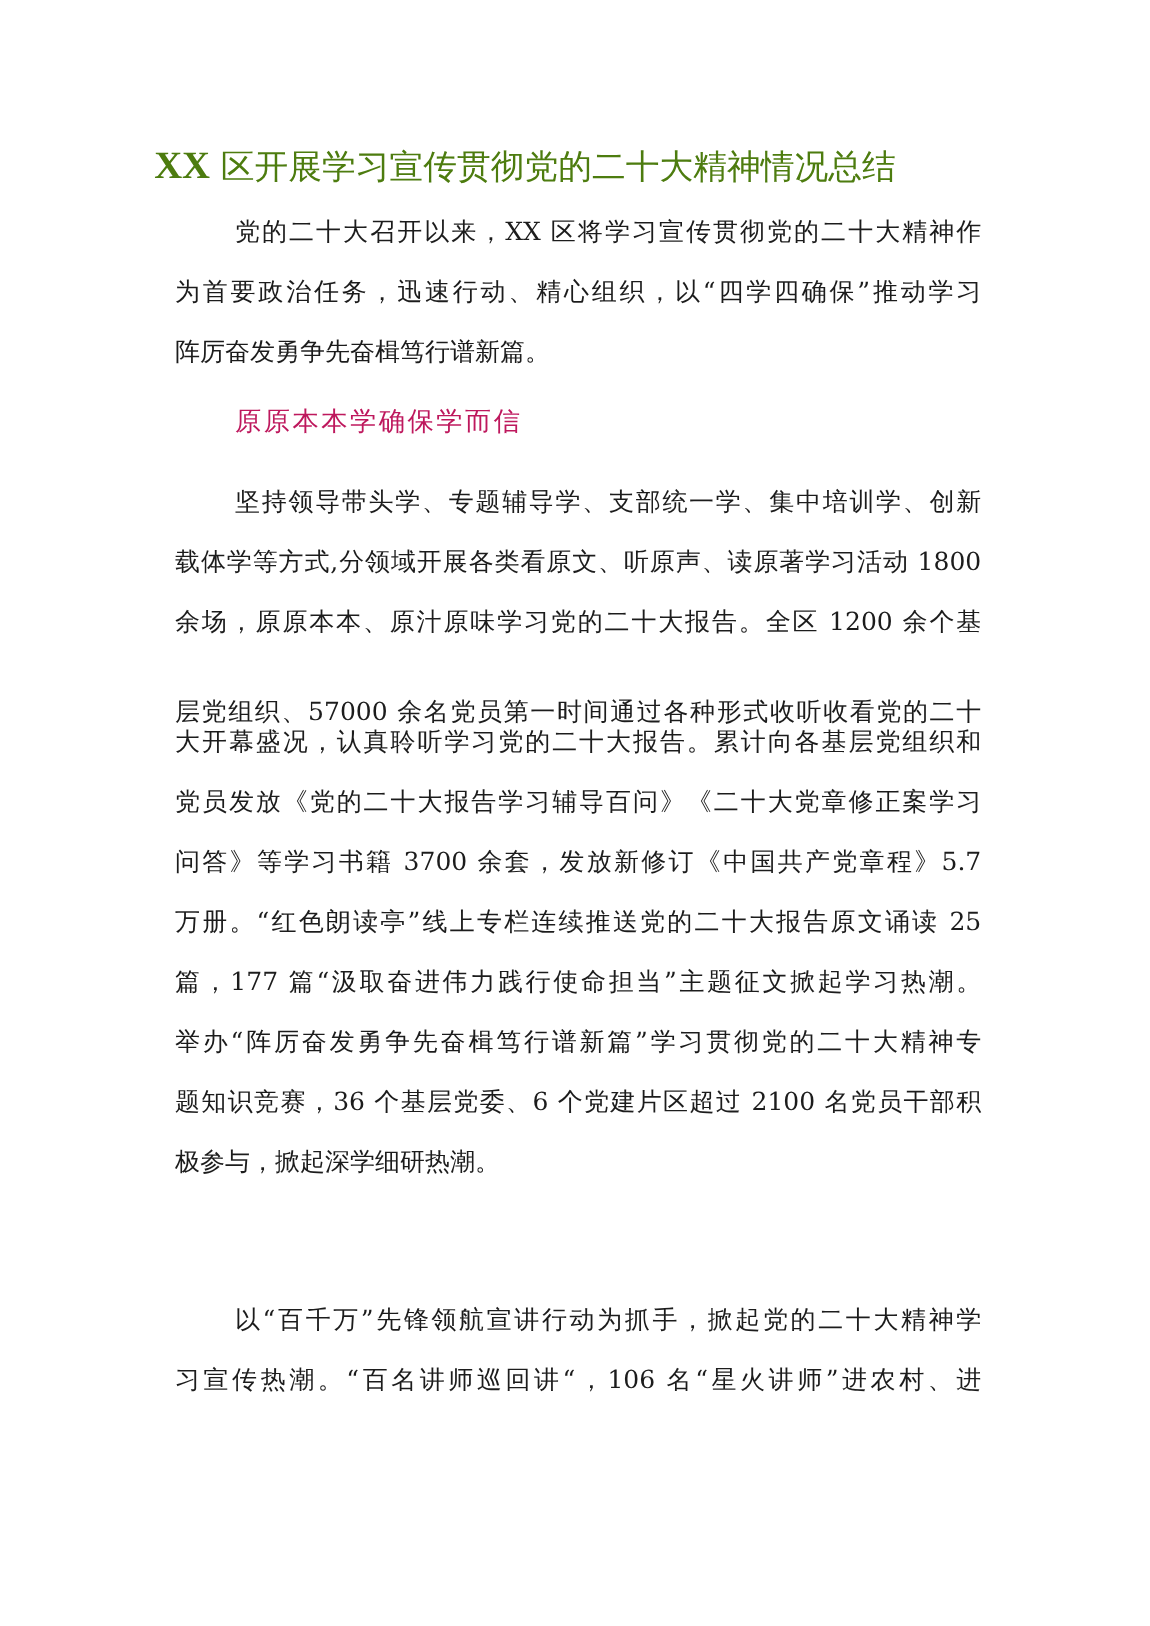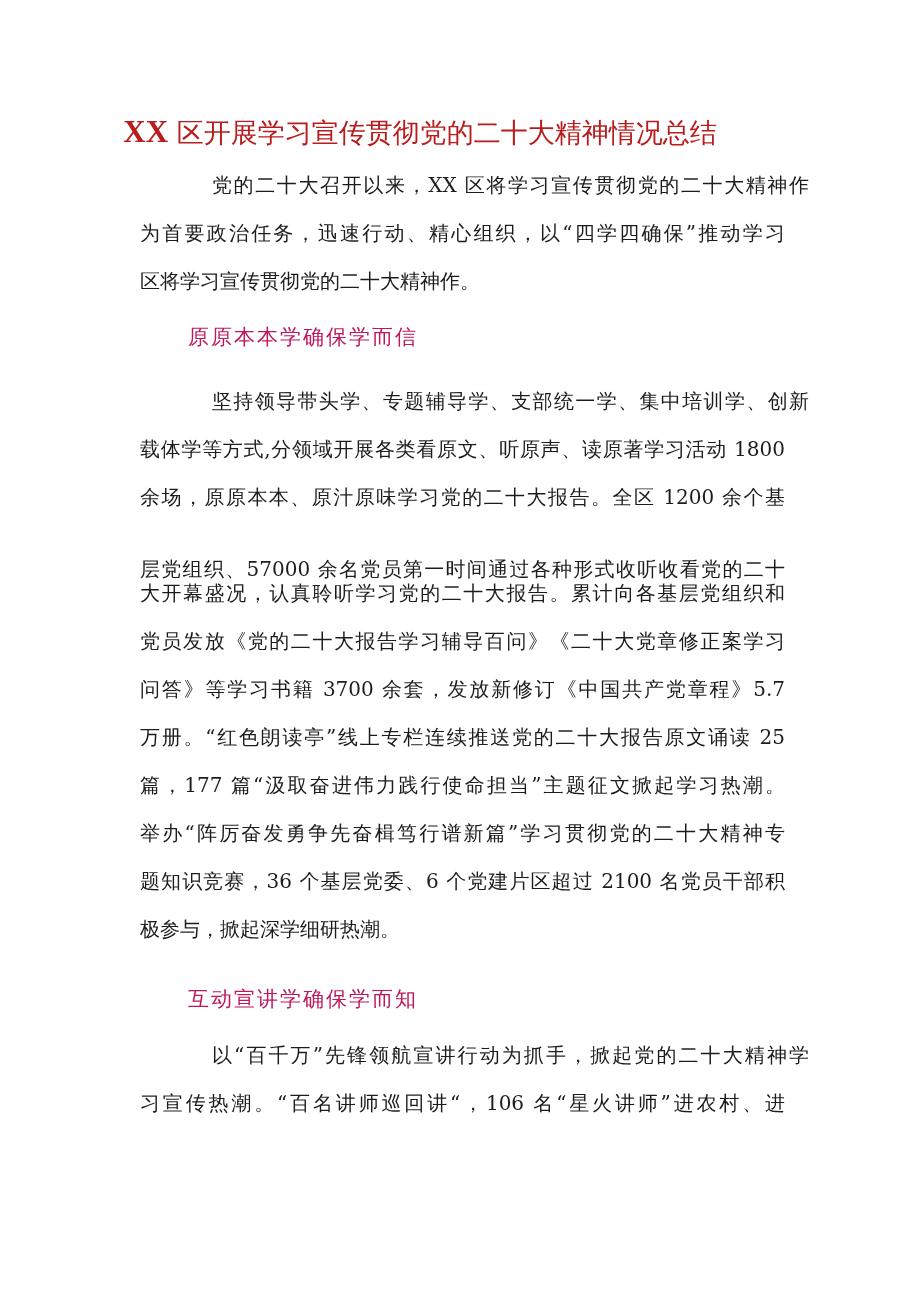--- a/index.html
+++ b/index.html
@@ -22,21 +22,21 @@
     }
     .title {
       position: absolute;
       left: 0;
       width: 840px;
       top: 114px;
       text-align: center;
       font-family: "DejaVu Sans", sans-serif;
       font-size: 27px;
       line-height: 36px;
-      color: #b91c1c;
+      color: #4d7c0f;
       white-space: nowrap;
     }
     .title .xx {
       font-family: "Liberation Serif", serif;
       font-weight: bold;
       font-size: 31px;
     }
     .line {
       position: absolute;
       left: 140px;
@@ -46,21 +46,20 @@
       line-height: 30px;
       height: 30px;
       color: #1c1c1c;
       white-space: nowrap;
       text-align: justify;
       text-align-last: justify;
     }
     .line.first {
       left: 188px;
       width: 597px;
-      margin-left: 24px;
     }
     .line.last {
       text-align-last: left;
     }
     .heading {
       position: absolute;
       left: 188px;
       font-family: "DejaVu Serif", serif;
       font-size: 21px;
       line-height: 30px;
@@ -75,40 +74,39 @@
 <div class="page">
 
   <div class="title">
     <span class="xx">XX</span>
     <span>区开展学习宣传贯彻党的二十大精神情况总结</span>
   </div>
 
   <div>
     <div class="line first" style="top:170px">党的二十大召开以来，XX 区将学习宣传贯彻党的二十大精神作</div>
     <div class="line" style="top:218px">为首要政治任务，迅速行动、精心组织，以“四学四确保”推动学习</div>
-    <div class="line last" style="top:266px">区将学习宣传贯彻党的二十大精神作。</div>
+    <div class="line last" style="top:266px">阵厉奋发勇争先奋楫笃行谱新篇。</div>
   </div>
 
   <div class="heading" style="top:322px">原原本本学确保学而信</div>
 
   <div>
     <div class="line first" style="top:386px">坚持领导带头学、专题辅导学、支部统一学、集中培训学、创新</div>
     <div class="line" style="top:434px">载体学等方式,分领域开展各类看原文、听原声、读原著学习活动 1800</div>
     <div class="line" style="top:482px">余场，原原本本、原汁原味学习党的二十大报告。全区 1200 余个基</div>
     <div class="line" style="top:554px">层党组织、57000 余名党员第一时间通过各种形式收听收看党的二十</div>
     <div class="line" style="top:578px">大开幕盛况，认真聆听学习党的二十大报告。累计向各基层党组织和</div>
     <div class="line" style="top:626px">党员发放《党的二十大报告学习辅导百问》《二十大党章修正案学习</div>
     <div class="line" style="top:674px">问答》等学习书籍 3700 余套，发放新修订《中国共产党章程》5.7</div>
     <div class="line" style="top:722px">万册。“红色朗读亭”线上专栏连续推送党的二十大报告原文诵读 25</div>
     <div class="line" style="top:770px">篇，177 篇“汲取奋进伟力践行使命担当”主题征文掀起学习热潮。</div>
     <div class="line" style="top:818px">举办“阵厉奋发勇争先奋楫笃行谱新篇”学习贯彻党的二十大精神专</div>
     <div class="line" style="top:866px">题知识竞赛，36 个基层党委、6 个党建片区超过 2100 名党员干部积</div>
     <div class="line last" style="top:914px">极参与，掀起深学细研热潮。</div>
   </div>
 
-  <div class="heading" style="top:984px">互动宣讲学确保学而知</div>
 
   <div>
     <div class="line first" style="top:1040px">以“百千万”先锋领航宣讲行动为抓手，掀起党的二十大精神学</div>
     <div class="line" style="top:1088px">习宣传热潮。“百名讲师巡回讲“，106 名“星火讲师”进农村、进</div>
   </div>
 
 </div>
 
 </body></html>

